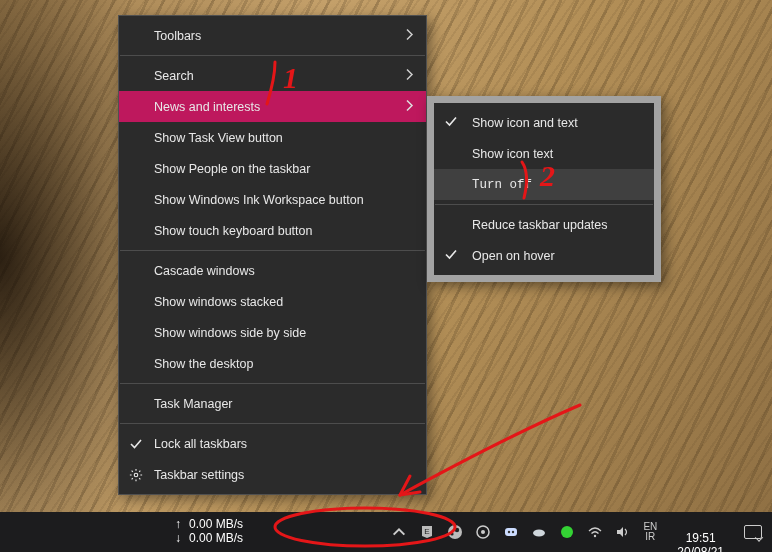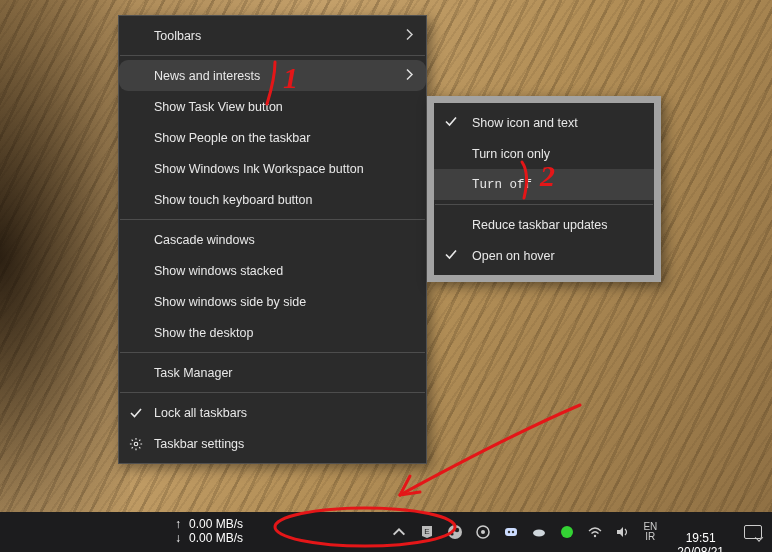--- a/index.html
+++ b/index.html
@@ -69,21 +69,21 @@
     border:1px solid #505050;
     padding:4px 0;
     box-shadow: 4px 4px 12px rgba(0,0,0,.4);
   }
   .menu .item {
     height:31px; display:flex; align-items:center;
     padding:0 38px 0 35px; position:relative;
     color:#e8e8e8;
     cursor:default;
   }
-  .menu .item.hover { background:#404040;border-radius:9px; }
+  .menu .item.hover { background:#be185d; }
   .menu .sep { height:1px; background:#4d4d4d; margin:4px 1px; }
   .menu .chev {
     position:absolute; right:12px; top:50%; transform:translateY(-50%);
   }
   .menu .pre {
     position:absolute; left:10px; top:50%; transform:translateY(-50%);
     width:14px; display:flex; justify-content:center;
   }
 
   
@@ -115,20 +115,28 @@
 <div class="menu">
   <div class="item">
     <span>Toolbars</span>
     <span class="chev">
       <svg width="8" height="12">
           <path d="M1 1 L6 6 L1 11" stroke="#ccc" stroke-width="1.5" fill="none"></path>
         </svg>
     </span>
   </div>
   <div class="sep"></div>
+  <div class="item">
+    <span>Search</span>
+    <span class="chev">
+      <svg width="8" height="12">
+          <path d="M1 1 L6 6 L1 11" stroke="#ccc" stroke-width="1.5" fill="none"></path>
+        </svg>
+    </span>
+  </div>
   <div class="item hover">
     <span>News and interests</span>
     <span class="chev">
       <svg width="8" height="12">
           <path d="M1 1 L6 6 L1 11" stroke="#ddd" stroke-width="1.5" fill="none"></path>
         </svg>
     </span>
   </div>
   <div class="item">
     <span>Show Task View button</span>
@@ -182,21 +190,21 @@
 <div class="submenu">
   <div class="item">
     <span class="check">
       <svg width="12" height="12">
           <path d="M1 6 L4.5 9.5 L11 2" stroke="#e8e8e8" stroke-width="1.6" fill="none"></path>
         </svg>
     </span>
     <span>Show icon and text</span>
   </div>
   <div class="item">
-    <span>Turn icon only</span>
+    <span>Show icon text</span>
   </div>
   <div class="item hover">
     <span>Turn off</span>
   </div>
   <div class="sep"></div>
   <div class="item">
     <span>Reduce taskbar updates</span>
   </div>
   <div class="item">
     <span class="check">

